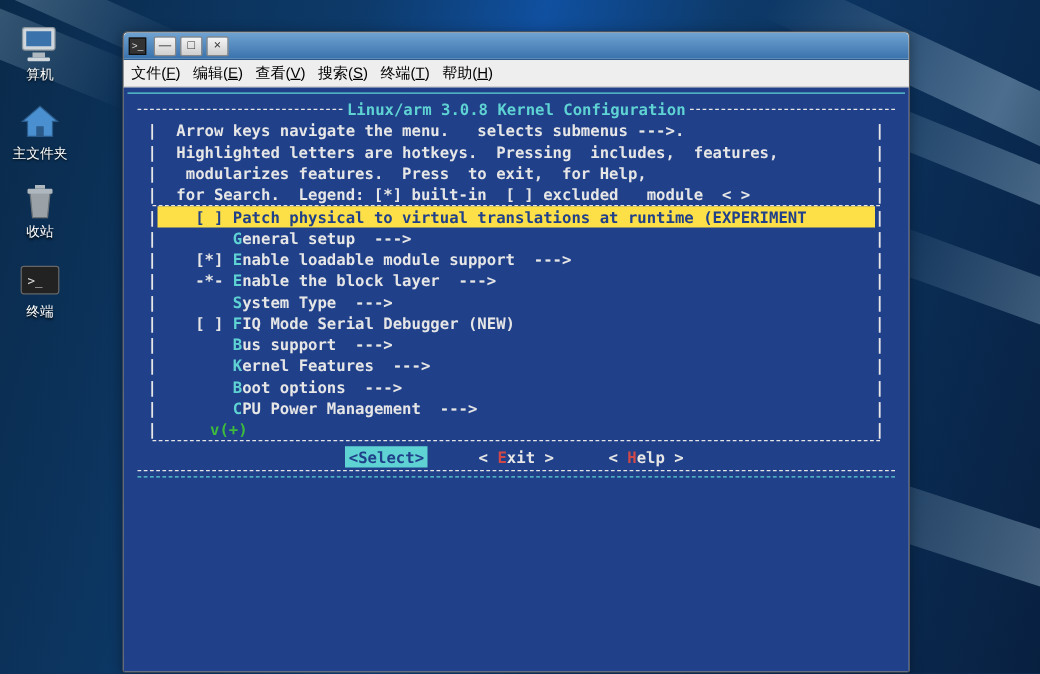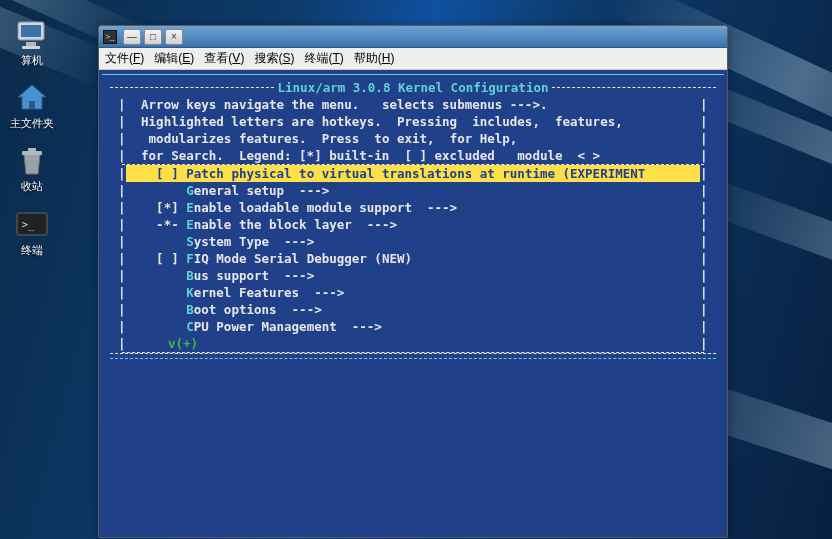--- a/index.html
+++ b/index.html
@@ -248,19 +248,26 @@
                 <span class="bar" style="margin-left:auto">|</span>
               </div>
             </div>
         <div class="row">
               <span class="bar">|</span>
           <span class="vplus">v(+)</span>
           <span class="bar" style="margin-left:auto">|</span>
         </div>
         <div class="inner-box-bot"></div>
 
+        <div class="btns">
+          <span class="b btn-sel">&lt;<span class="hot" id="bS">S</span><span id="bSrest">elect</span>&gt;</span>
+          &nbsp;&nbsp;&nbsp;
+          <span class="b">&lt; <span class="red" id="bE">E</span><span id="bErest">xit</span> &gt;</span>
+          &nbsp;&nbsp;&nbsp;
+          <span class="b">&lt; <span class="red" id="bH">H</span><span id="bHrest">elp</span> &gt;</span>
+        </div>
       </div>
       <div class="box-bot"></div>
     </div>
     <div class="outer-dash"></div>
    </div>
   </div>
 </div>
 
 </body></html>

